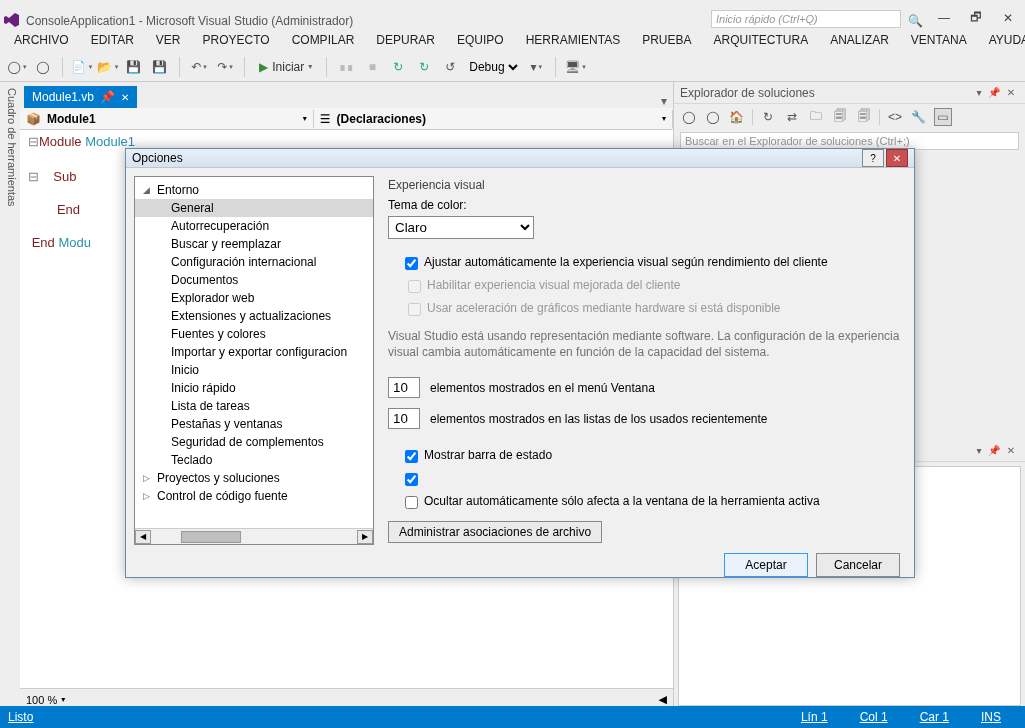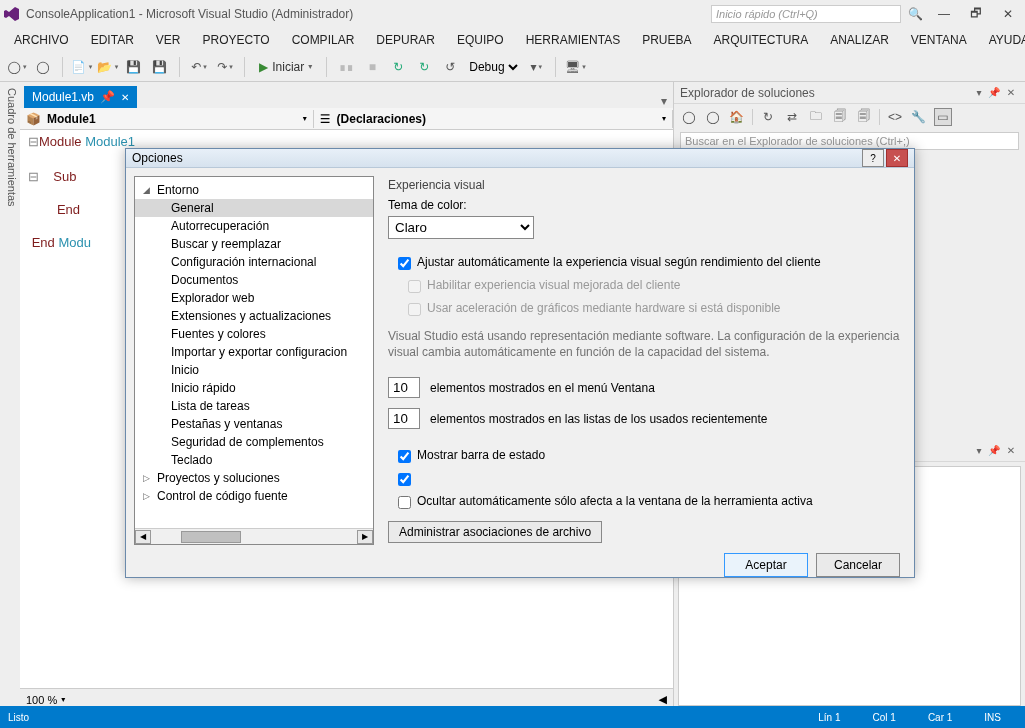--- a/index.html
+++ b/index.html
@@ -1,17 +1,17 @@
 <!DOCTYPE html>
 <html><head>
 <meta charset="utf-8">
 <style>
 * { box-sizing: border-box; margin: 0; padding: 0; font-family: "Segoe UI", Tahoma, sans-serif; }
 body { width: 1025px; height: 728px; background: #fff; overflow: hidden; position: relative; font-size: 12px; }
-.titlebar { height: 28px; background: #eee; display: flex; align-items: center; padding: 0 4px; gap: 6px; }
+.titlebar { height: 28px; background: #eee; display: flex; align-items: flex-end; padding: 0 4px; gap: 6px; }
 .titlebar .vs-icon { width: 16px; height: 16px; }
 .titlebar .title { flex: 1; color: #555; font-size: 12px; }
 .titlebar .quickstart { width: 190px; border: 1px solid #ccc; background: #fff; padding: 2px 4px; color: #999; font-style: italic; font-size: 11px; }
 .titlebar .winbtn { width: 26px; height: 20px; display: flex; align-items: center; justify-content: center; color: #444; }
 .menubar { height: 24px; background: #eee; display: flex; align-items: center; padding: 0 4px; gap: 2px; }
 .menubar .m { padding: 2px 10px; color: #222; font-size: 12px; }
 .toolbar { height: 30px; background: #eee; border-bottom: 1px solid #ccc; display: flex; align-items: center; padding: 0 6px; gap: 4px; }
 .toolbar .sep { width: 1px; height: 20px; background: #ccc; margin: 0 4px; }
 .toolbar .tbtn { width: 22px; height: 22px; display: flex; align-items: center; justify-content: center; color: #555; position: relative; }
 .toolbar .tbtn.dd::after { content: "▾"; font-size: 7px; margin-left: 2px; color: #666; }
@@ -32,21 +32,21 @@
 .kw { color: #7f1d1d; }
 .ident { color: #2b91af; }
 .zoom { height: 22px; background: #eee; border-top: 1px solid #ccc; display: flex; align-items: center; padding: 0 6px; gap: 4px; font-size: 11px; }
 .rightcol { width: 352px; background: #eee; border-left: 1px solid #ccc; display: flex; flex-direction: column; }
 .panelhdr { height: 22px; display: flex; align-items: center; padding: 0 6px; color: #555; font-size: 12px; background: #eee; border-bottom: 1px solid #d8d8d8; justify-content: flex-end; }
 .panelhdr .sp { flex: 1; }
 .panelhdr .pbtn { width: 16px; height: 16px; color: #666; font-size: 10px; display:flex;align-items:center;justify-content:center; }
 .soltb { height: 26px; display: flex; align-items: center; padding: 0 6px; gap: 6px; background: #eee; }
 .soltb .ib { width: 18px; height: 18px; color: #555; font-size: 12px; display:flex;align-items:center;justify-content:center; }
 .solsearch { margin: 2px 6px; border: 1px solid #ccc; background: #fff; padding: 2px 4px; color: #999; font-size: 11px; }
-.statusbar { height: 22px; background: #007acc; color: #fff; display: flex; align-items: center; padding: 0 8px; font-size: 10px; position: absolute; bottom: 0; left: 0; right: 0; }
+.statusbar { height: 22px; background: #007acc; color: #fff; display: flex; align-items: center; padding: 0 8px; font-size: 12px; position: absolute; bottom: 0; left: 0; right: 0; text-decoration: underline; }
 .statusbar .sp { flex: 1; }
 .statusbar .cell { padding: 0 16px; }
 
 .dialog { position: absolute; left: 125px; top: 148px; width: 790px; height: 430px; background: #f0f0f0; border: 1px solid #6b8aab; box-shadow: 0 0 12px rgba(0,0,0,.3); display: flex; flex-direction: column; }
 .dlgtitle { height: 28px; background: linear-gradient(#e8f0f8,#d6e2ee); border-bottom: 1px solid #b8c8d8; display: flex; align-items: center; padding: 0 6px; font-size: 12px; }
 .dlgtitle .sp { flex: 1; }
 .dlgtitle .tbn { width: 22px; height: 18px; border: 1px solid #888; margin-left: 2px; display: flex; align-items: center; justify-content: center; background: #eee; font-size: 10px; }
 .dlgtitle .close { background: #c75050; color: #fff; border-color: #a03030; }
 .dlgbody { flex: 1; display: flex; }
 .treecol { width: 240px; border: 1px solid #888; margin: 8px 0 8px 8px; background: #fff; display: flex; flex-direction: column; }
@@ -59,21 +59,21 @@
 .ti.lvl1 { padding-left: 36px; }
 .ti .arr { width: 10px; font-size: 9px; color: #666; display:inline-block; }
 .ti.sel { background: #d8d8d8; }
 .hscroll { height: 16px; border-top: 1px solid #ccc; background: #f0f0f0; display:flex; align-items:center; }
 .hscroll .thumb { height:12px; width:60px; background:#c0c0c0; border:1px solid #999; margin-left:30px;}
 .hscroll .arrbtn { width:16px; height:14px; border:1px solid #999; background:#e8e8e8; font-size:8px; display:flex;align-items:center;justify-content:center;}
 .rightpane { flex: 1; padding: 10px 14px; display: flex; flex-direction: column; gap: 4px; font-size: 12px; }
 .grouphdr { color: #444; margin-bottom: 2px; }
 .field { display: flex; align-items: center; gap: 8px; }
 .field select { width: 146px; padding: 2px; border:1px solid #888; background:#fff;}
-.chkrow { display: flex; align-items: flex-start; gap: 6px; margin: 2px 10px; }
+.chkrow { display: flex; align-items: flex-start; gap: 6px; margin: 2px 17px; }
 .chkrow input { margin-top: 2px; }
 .chkrow.ind { margin-left: 20px; }
 .chkrow.dis { color: #999; }
 .note { color: #737373; margin: 6px 0 10px; line-height: 1.35; }
 .numrow { display: flex; align-items: center; gap: 10px; margin: 3px 0; }
 .numrow input { width: 32px; padding: 2px 4px; border:1px solid #888; text-align:left;}
 .btnlike { border:1px solid #888; background:#eaeaea; padding: 3px 10px; display:inline-block; margin-top:6px;}
 .dlgfooter { height: 44px; display: flex; justify-content: flex-end; align-items: center; padding: 0 14px; gap: 8px; }
 .dlgfooter .btn { width: 84px; padding: 4px 0; text-align: center; border: 1px solid #888; background: #eaeaea; }
 .dlgfooter .btn.primary { border: 1px solid #3399ff; background: #eaf3fb; }

